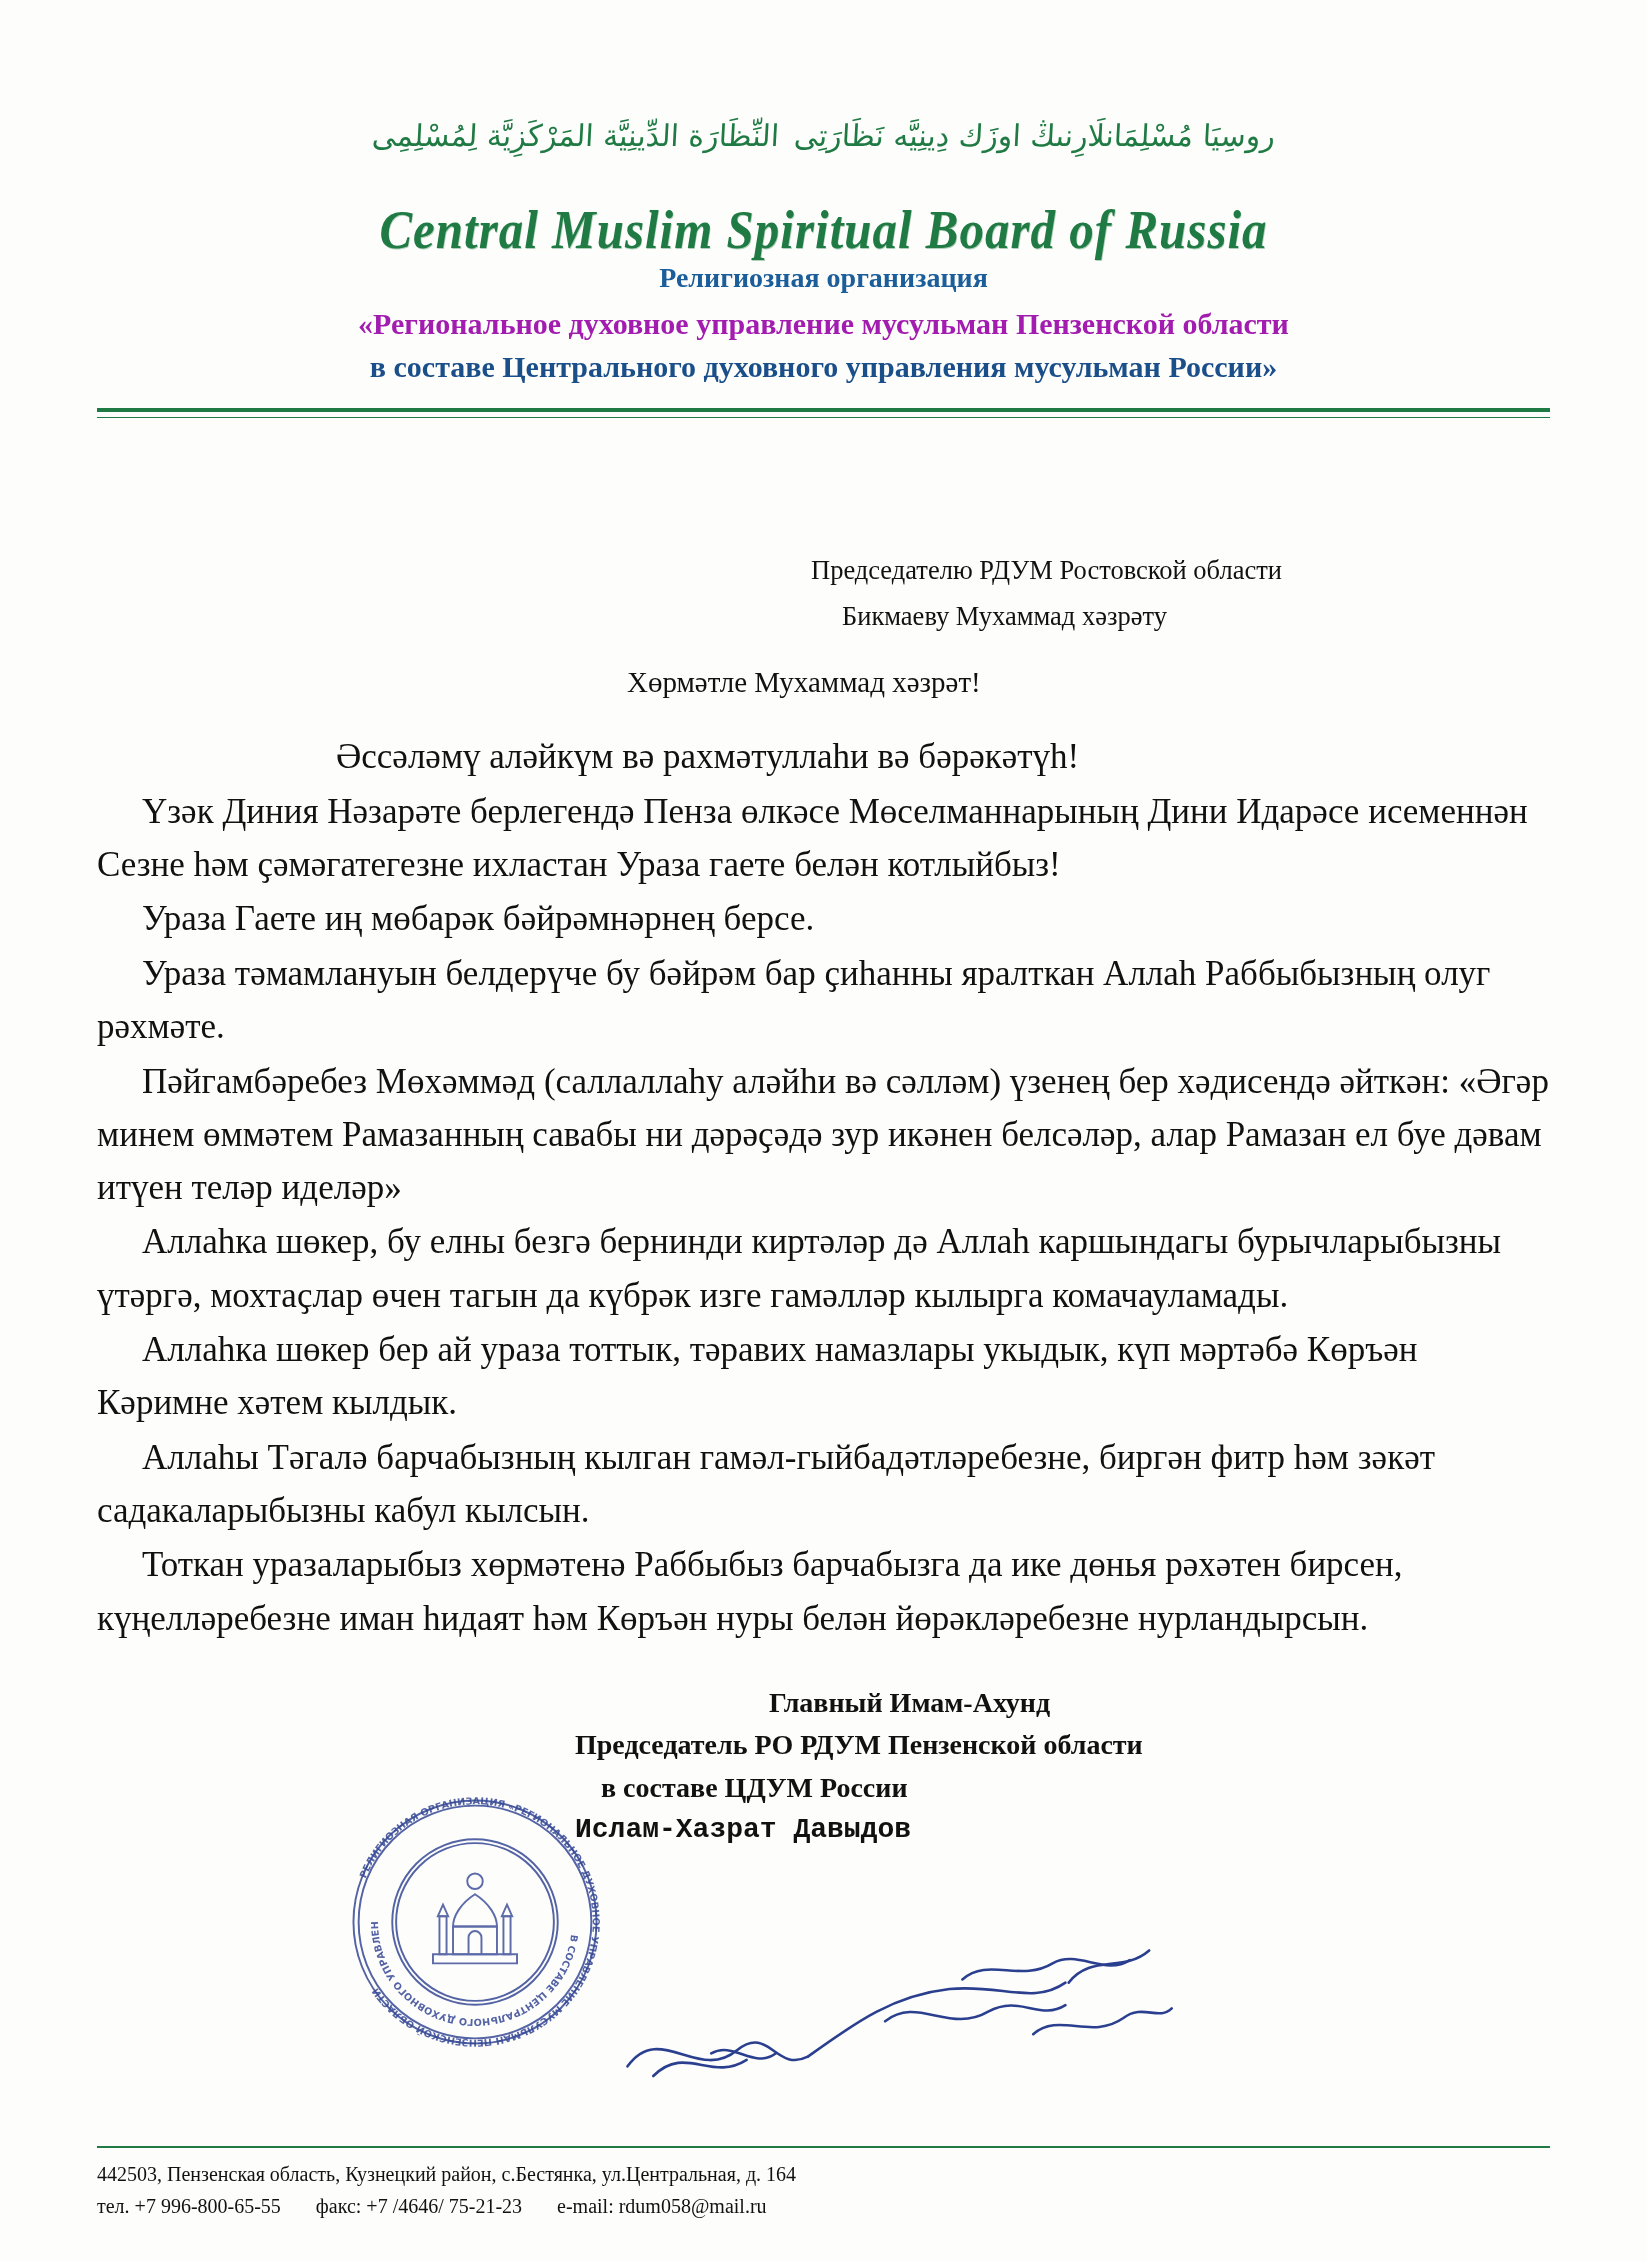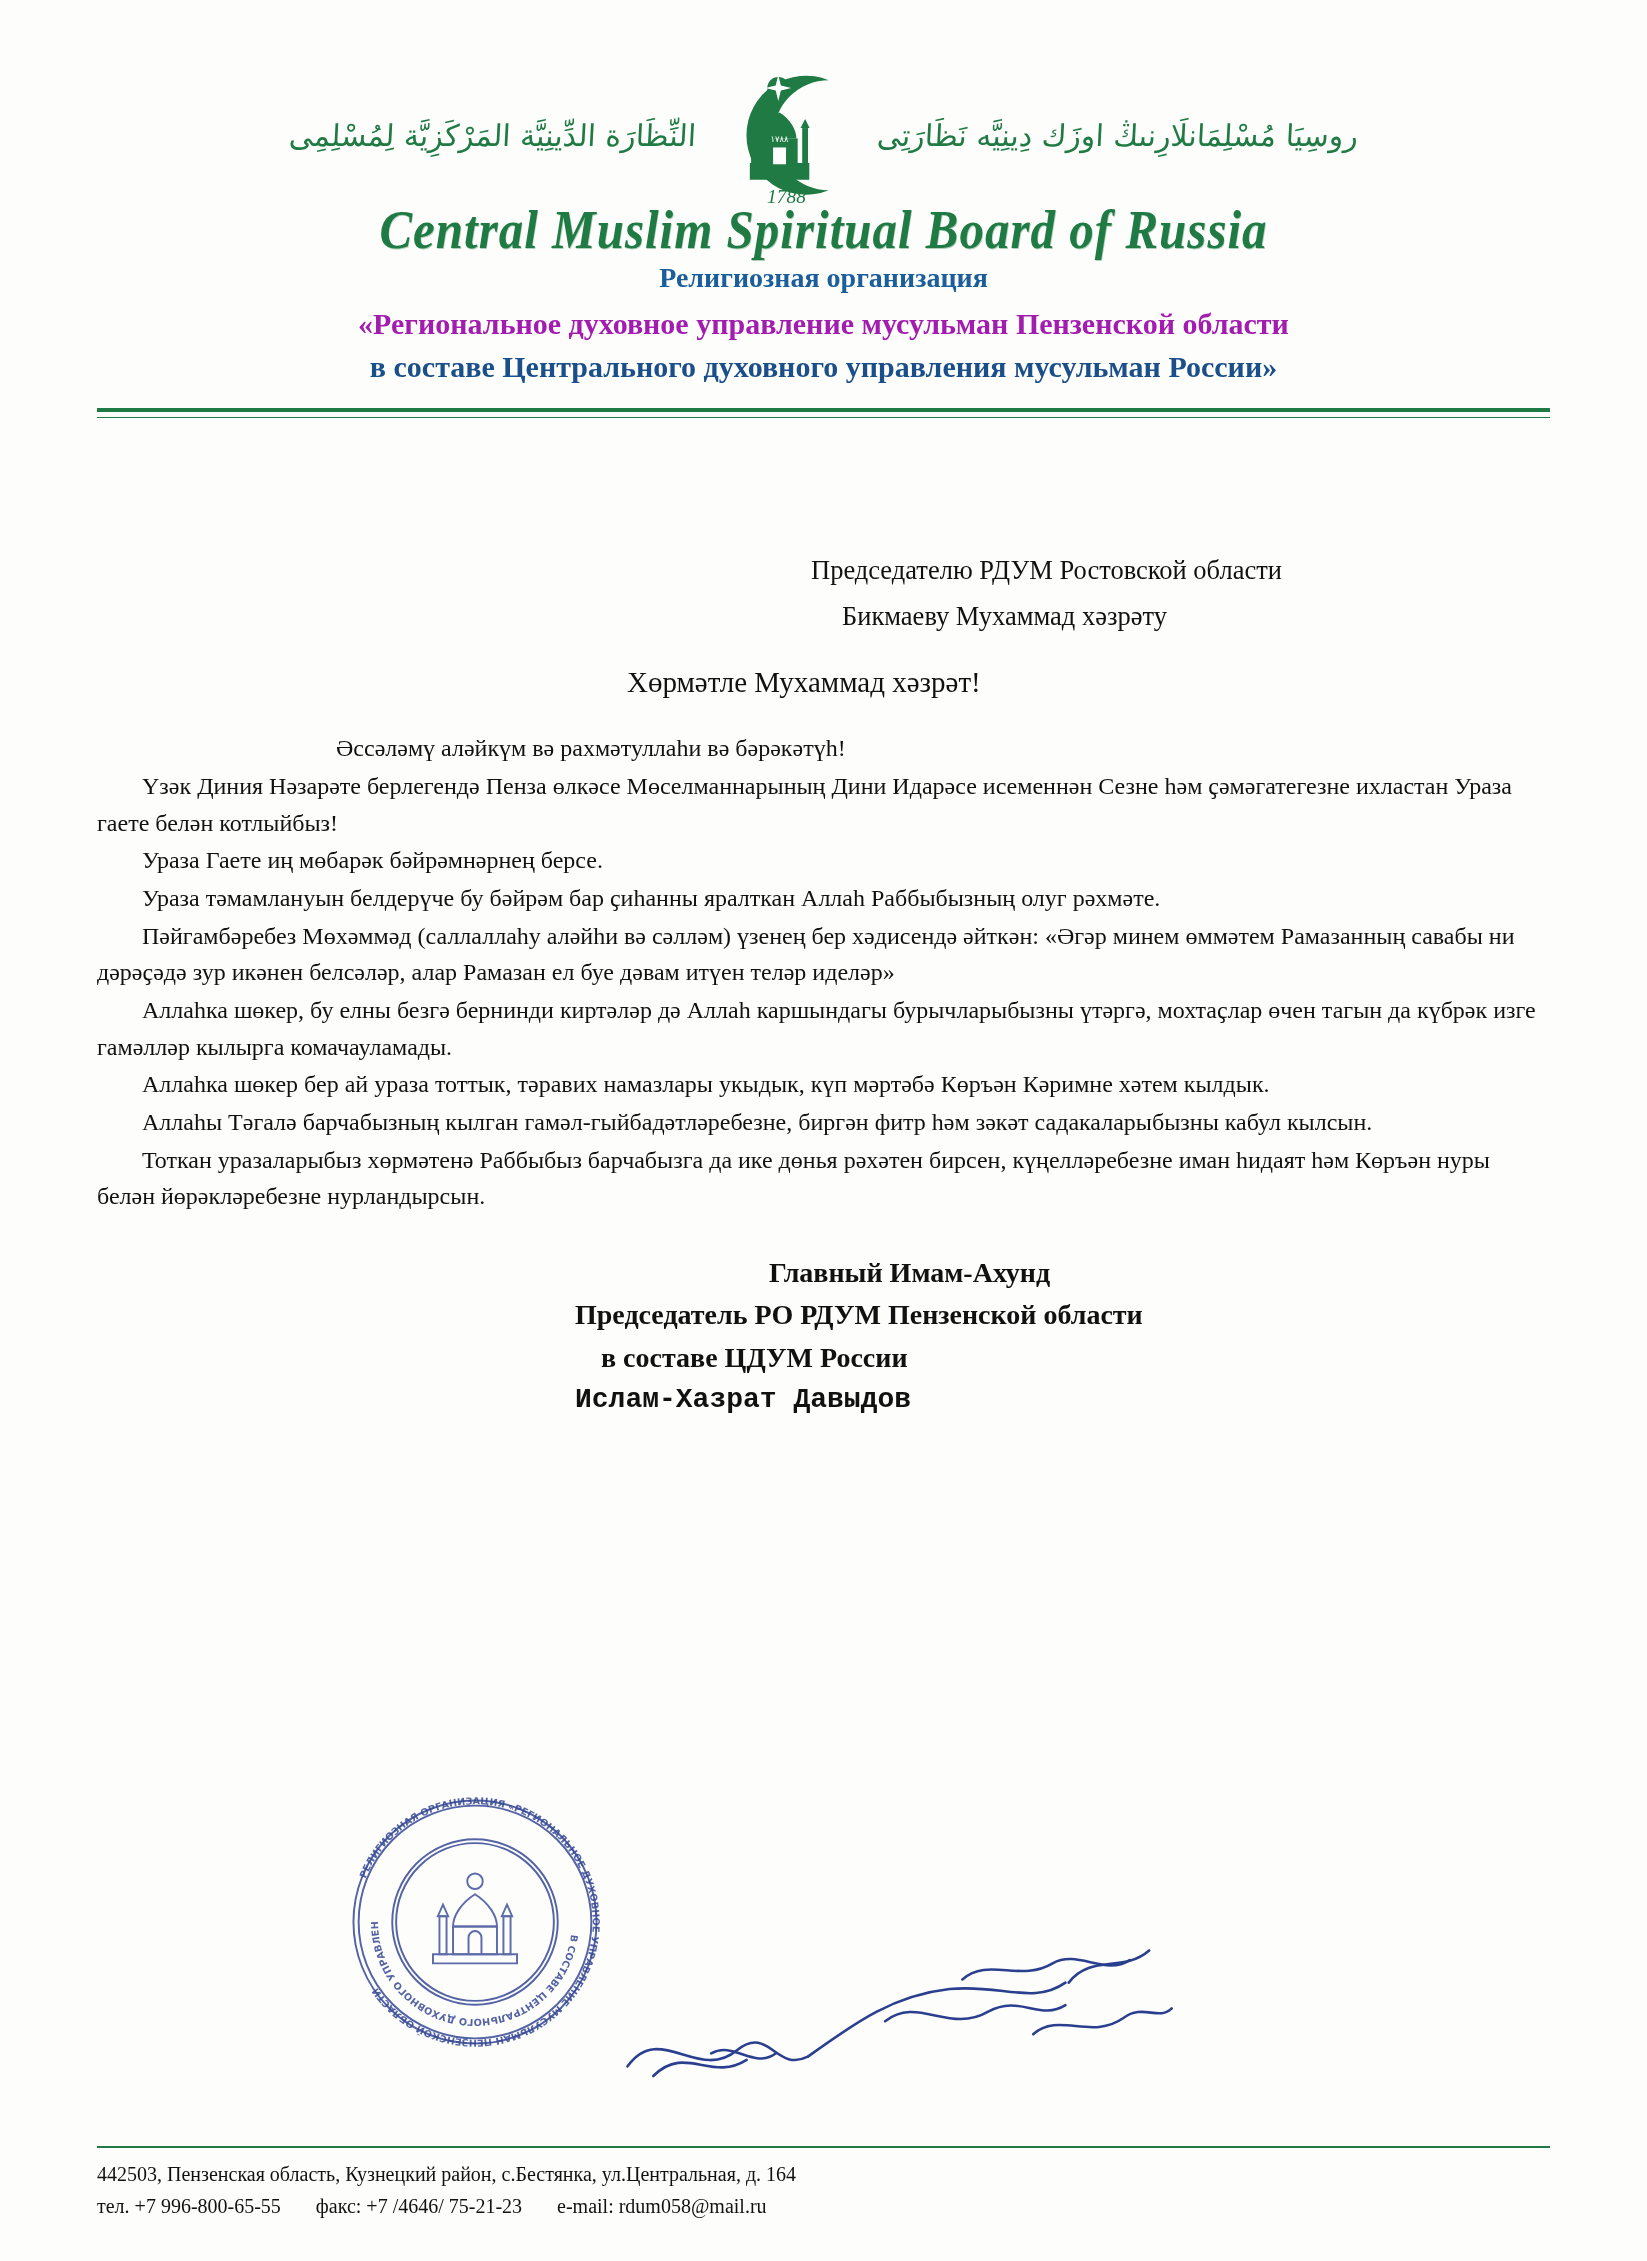--- a/index.html
+++ b/index.html
@@ -115,21 +115,21 @@
   .salutation {
     margin-top: 27px;
     padding-left: 530px;
     font-weight: normal;
     font-size: 29px;
   }
 
   
   .body-text {
     margin-top: 31px;
-    font-size: 24px;
+    font-size: 35px;
     line-height: 1.52;
     text-align: left;
   }
   .body-text p {
     margin: 0 0 1.3px 0;
     text-indent: 45px;
   }
   .body-text p.first {
     text-indent: 239px;
   }
@@ -189,42 +189,20 @@
 </head>
 <body>
 
 <div class="page">
 
   <div class="letterhead">
 
     <div class="emblem-row">
       <div class="arabic-script arabic-left">النِّظَارَة الدِّينِيَّة المَرْكَزِيَّة لِمُسْلِمِى</div>
 
-      <div class="emblem">
-        <svg width="152" height="139" viewBox="0 0 235 215" xmlns="http://www.w3.org/2000/svg">
-
-          <path d="M182 22 A92 92 0 1 0 182 192 A78 78 0 1 1 182 22 Z" fill="#1f7a43"></path>
-
-          <circle cx="104" cy="34" r="17" fill="#1f7a43"></circle>
-          <path d="M104 14 L108 30 L124 34 L108 38 L104 54 L100 38 L84 34 L100 30 Z" fill="#ffffff"></path>
-
-          <g fill="#1f7a43">
-            <path d="M60 150 h92 v26 h-92 z"></path>
-            <path d="M106 72 c-16 10 -26 26 -26 40 h52 c0 -14 -10 -30 -26 -40 z"></path>
-            <rect x="78" y="112" width="56" height="40"></rect>
-            <rect x="62" y="96" width="9" height="56"></rect>
-            <path d="M66.5 82 l7 14 h-14 z"></path>
-            <rect x="141" y="96" width="9" height="56"></rect>
-            <path d="M145.5 82 l7 14 h-14 z"></path>
-            <rect x="96" y="126" width="20" height="26" fill="#ffffff"></rect>
-          </g>
-          <text x="106" y="118" font-family="DejaVu Sans, sans-serif" font-size="13" fill="#ffffff" text-anchor="middle">۱۷۸۸</text>
-        </svg>
-        <div class="emblem-year">1788</div>
-      </div>
 
       <div class="arabic-script arabic-right">
         <span>روسِيَا مُسْلِمَانلَارِنىڭ</span>
         <span>اوزَك دِينِيَّه نَظَارَتِى</span>
       </div>
     </div>
 
     <div class="board-title">Central Muslim Spiritual Board of Russia</div>
 
     <div class="org-block">

